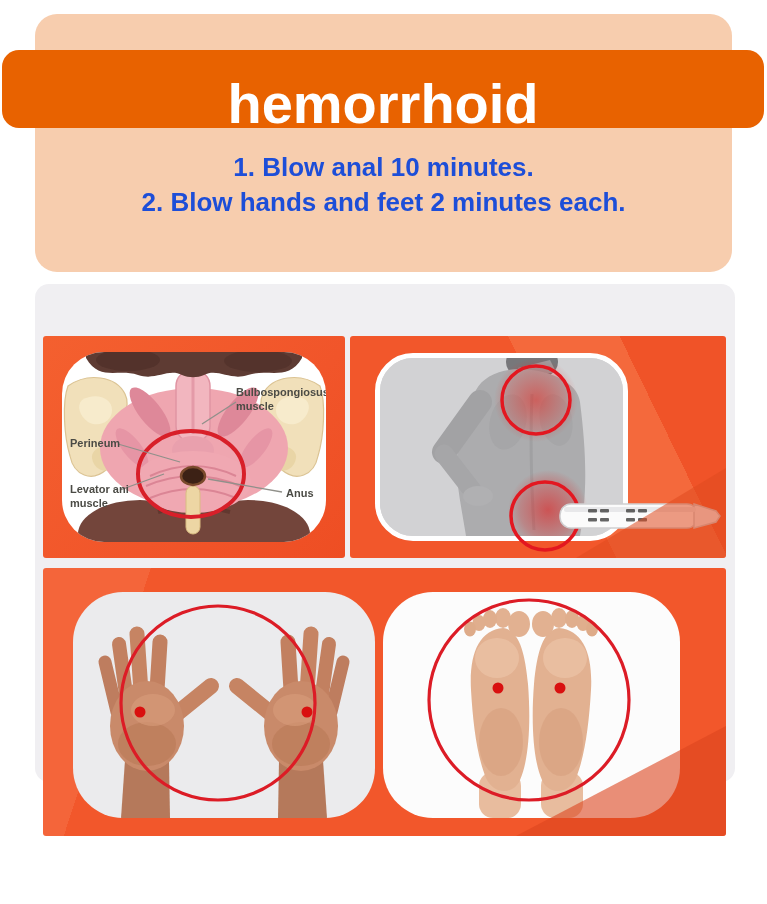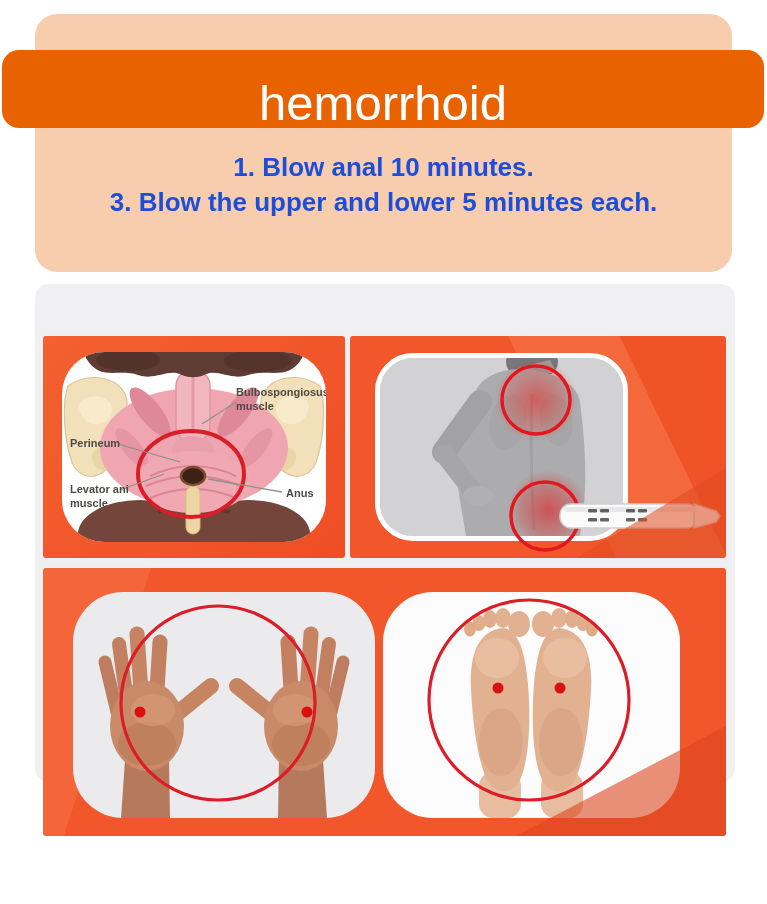--- a/index.html
+++ b/index.html
@@ -4,21 +4,21 @@
 <style>
   html,body{margin:0;padding:0;background:#ffffff;}
   .page{position:relative;width:767px;height:904px;background:#ffffff;overflow:hidden;
         font-family:"Liberation Sans","DejaVu Sans",sans-serif;}
 
   
   .peach-panel{position:absolute;left:35px;top:14px;width:697px;height:258px;
                background:#F7CDAE;border-radius:22px;}
   .banner{position:absolute;left:2px;top:50px;width:762px;height:78px;background:#E86200;
           border-radius:17px;display:flex;align-items:center;justify-content:center;}
-  .banner-text{color:#ffffff;font-size:49px;font-weight:400;letter-spacing:0px;margin-top:28px;}
+  .banner-text{color:#ffffff;font-size:56px;font-weight:700;letter-spacing:0px;margin-top:28px;}
   .instructions{position:absolute;left:35px;top:150px;width:697px;text-align:center;
                 color:#1d4ed8;font-size:26px;font-weight:700;line-height:35px;}
 
   
   .main-panel{position:absolute;left:35px;top:284px;width:700px;height:498px;
               background:#F0EFF2;border-radius:14px;}
 
   .tile{position:absolute;overflow:hidden;border-radius:3px;}
   .tile-anatomy{left:8px;top:52px;width:302px;height:222px;
                 background:linear-gradient(135deg,#F4602F 0%,#F1552A 60%,#EE4E23 100%);}
@@ -50,21 +50,21 @@
 <div class="page">
 
   <div class="peach-panel"></div>
 
   <div class="banner">
     <div class="banner-text">hemorrhoid</div>
   </div>
 
   <div class="instructions">
     <div>1. Blow anal 10 minutes.</div>
-    <div>3. Blow the upper and lower 5 minutes each.</div>
+    <div>2. Blow hands and feet 2 minutes each.</div>
   </div>
 
   <div class="main-panel">
 
     <div class="tile tile-anatomy">
       <div class="anatomy-card">
         <svg width="264" height="190" viewBox="0 0 264 190">
 
           <g id="boneL">
             <path d="M6,34 C26,20 54,24 63,42 C70,56 57,66 63,80 C70,96 56,106 44,118 C30,130 12,124 8,104 C2,84 0,50 6,34 Z" fill="#F1E0BA" stroke="#DBC393" stroke-width="1.2"></path>

